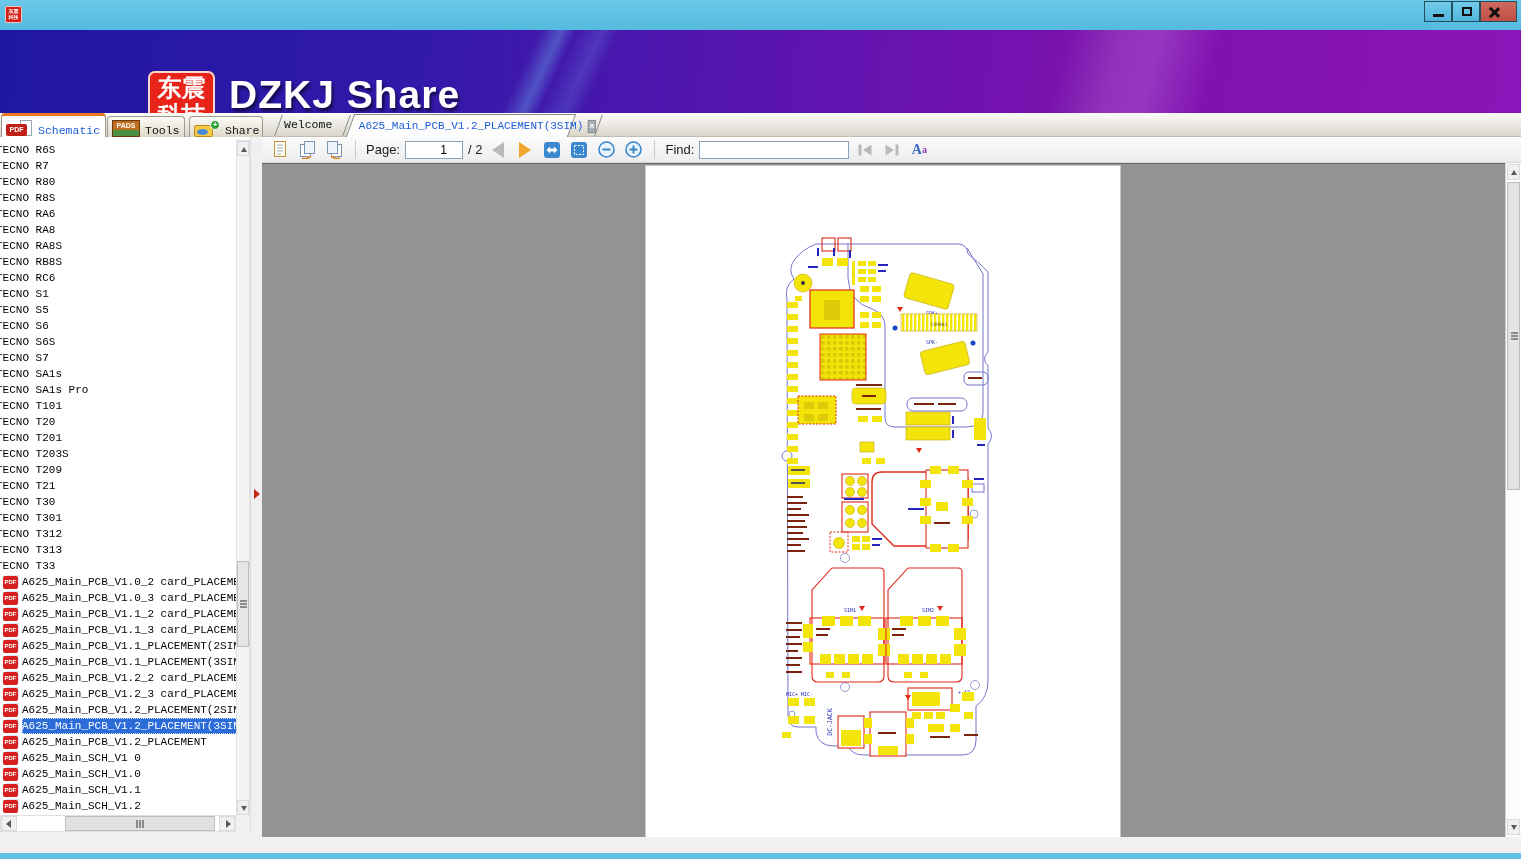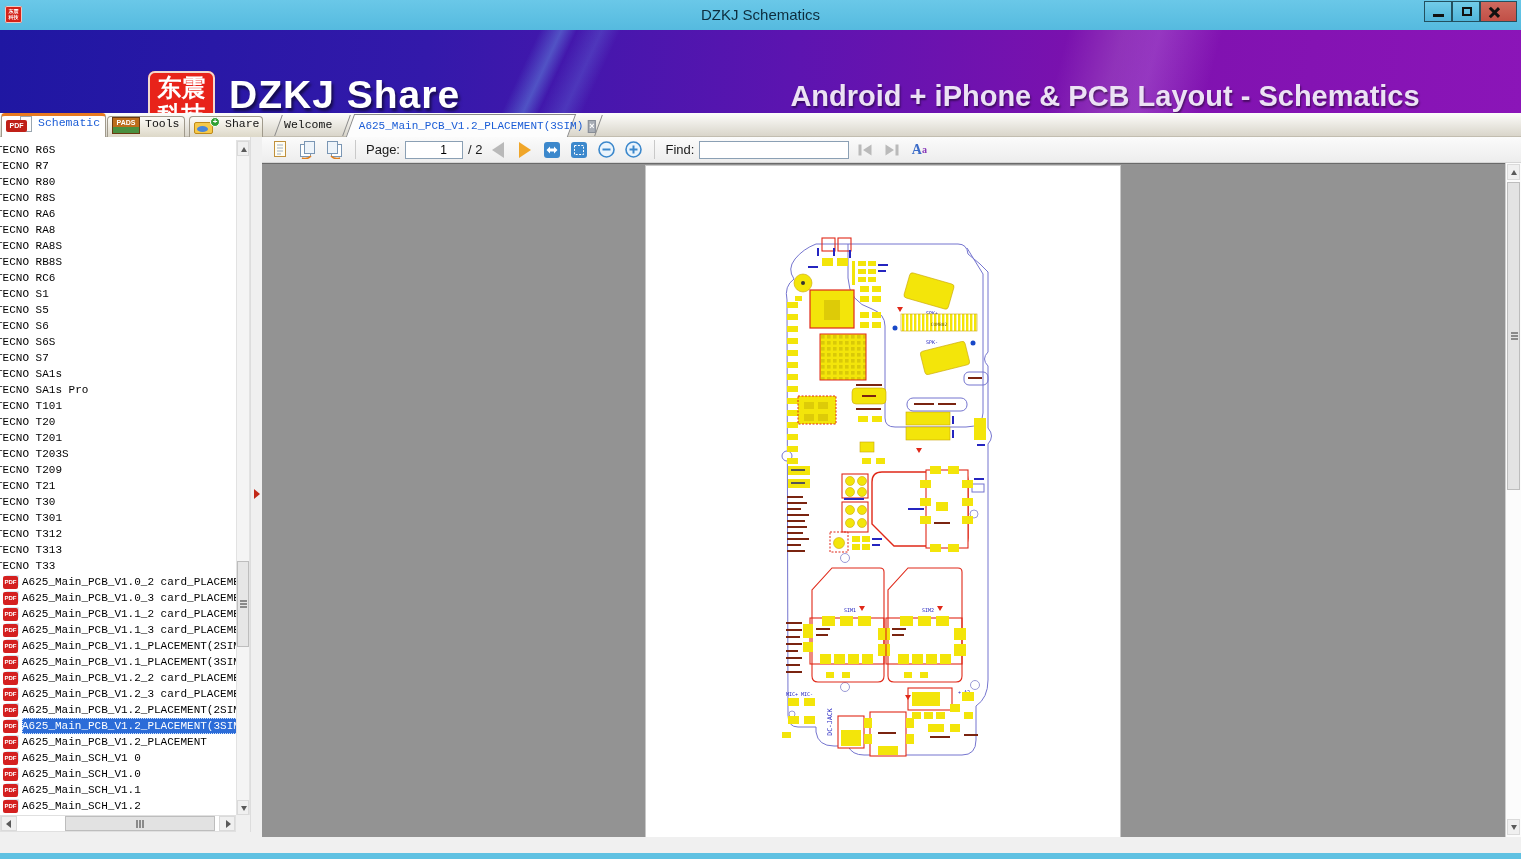--- a/index.html
+++ b/index.html
@@ -28,21 +28,21 @@
     background:linear-gradient(105deg,transparent 30%,rgba(255,255,255,.14) 45%,rgba(230,190,255,.22) 55%,transparent 72%); }
   #logo { position:absolute; left:148px; top:41px; width:67px; height:63px; background:#e8231a; border-radius:7px;
     box-shadow:inset 0 0 0 2px #f3d9ce; color:#fff; font:bold 24px/27px "DejaVu Sans", sans-serif; text-align:center; padding-top:4px; }
   #brand { position:absolute; left:229px; top:43px; color:#fff; font-size:39px; font-weight:bold; letter-spacing:1px;
     text-shadow:2px 3px 3px rgba(0,0,0,.55); }
   #tagline { position:absolute; left:790px; width:630px; top:50px; text-align:center; color:#ece2f4; font-size:29px; font-weight:600;
     text-shadow:1px 2px 2px rgba(0,0,0,.45); }
 
   
   #tabrow { position:absolute; left:0; top:113px; width:1521px; height:24px; background:linear-gradient(#fdfdfb,#d9d5ca); border-bottom:1px solid #c2bdb0; }
-  .tab { position:absolute; display:flex; align-items:flex-start; gap:5px; border:1px solid #a09a8c; border-bottom:none; border-radius:4px 4px 0 0;
+  .tab { position:absolute; display:flex; align-items:flex-end; gap:5px; border:1px solid #a09a8c; border-bottom:none; border-radius:4px 4px 0 0;
     background:linear-gradient(#fcfbf7,#ddd8c8); padding:0 4px; font:11.5px "Liberation Mono", monospace; color:#111; }
   #tab-schematic { left:1px; top:0; width:105px; height:24px; background:#fff; border-top:3px solid #e87a20; z-index:3; color:#1a5cd6; }
   #tab-layout { left:107px; top:3px; width:78px; height:21px; }
   #tab-share { left:189px; top:3px; width:74px; height:21px; }
   .pdf-tab-icon { position:relative; width:27px; height:17px; flex:0 0 auto; }
   .pdf-page { position:absolute; right:1px; top:0; width:12px; height:16px; background:#fdfdfd; border:1px solid #9aa6b0; }
   .pdf-badge { position:absolute; left:0; bottom:1px; width:21px; height:12px; background:#c02018; border-radius:2px;
     color:#fff; font:bold 7px/12px "Liberation Sans", sans-serif; text-align:center; }
   .pads-icon { width:28px; height:17px; background:linear-gradient(#bd6d1c 0 58%,#4a9040 58% 100%); border:1px solid #6a3a10;
     color:#fff; font:bold 7px/10px "Liberation Sans", sans-serif; text-align:center; flex:0 0 auto; }
@@ -123,39 +123,37 @@
   .tm { fill:#7a2410; } .tb { fill:#2525c0; }
   .tx { fill:#2525c0; font:5px "DejaVu Sans Mono", monospace; }
 </style>
 </head>
 <body>
 
 <div id="app">
 
   <div id="titlebar">
     <div id="app-icon"><span>东震</span><br><span>科技</span></div>
-    <div id="title-text">DZKJ Schematics</div>
     <div class="win-btn" id="btn-min">
         <span class="glyph-min"></span>
       </div>
     <div class="win-btn" id="btn-max">
         <span class="glyph-max"></span>
       </div>
     <div class="win-btn" id="btn-close">
         <span class="glyph-x1"></span>
         <span class="glyph-x2"></span>
       </div>
   </div>
 
   <div id="banner">
     <div class="streak1"></div>
     <div class="streak2"></div>
     <div id="logo"><span>东震</span><br><span>科技</span></div>
     <div id="brand">DZKJ Share</div>
-    <div id="tagline">Android + iPhone &amp; PCB Layout - Schematics</div>
   </div>
 
   <div id="tabrow">
     <div class="tab" id="tab-schematic">
       <span class="pdf-tab-icon">
           <span class="pdf-page"></span>
           <span class="pdf-badge">PDF</span>
         </span>
       <span>Schematic</span>
     </div>

